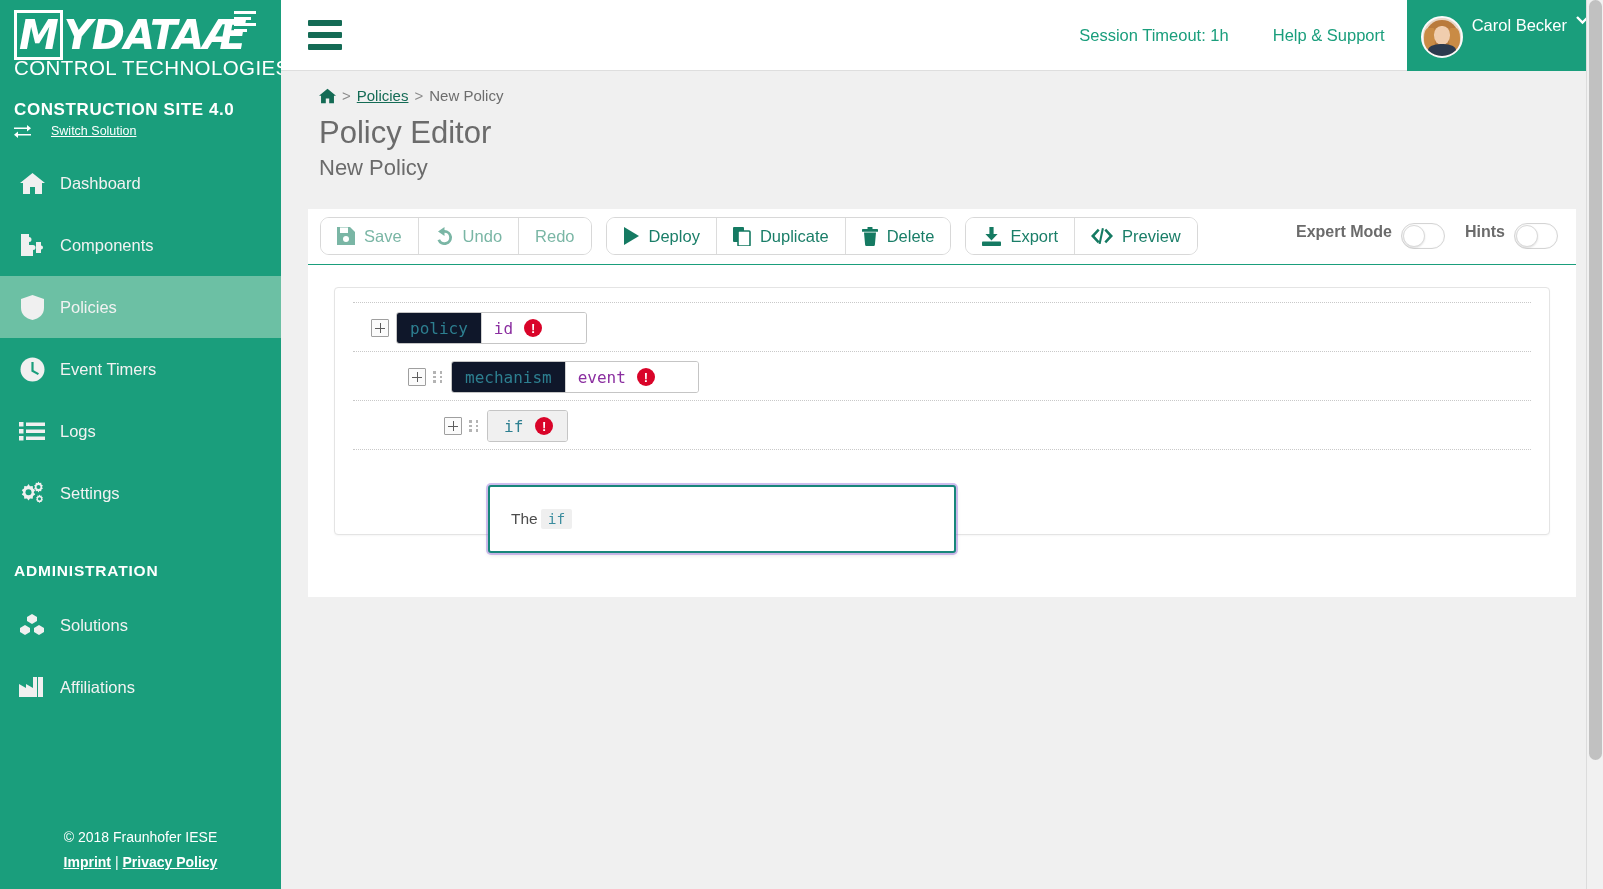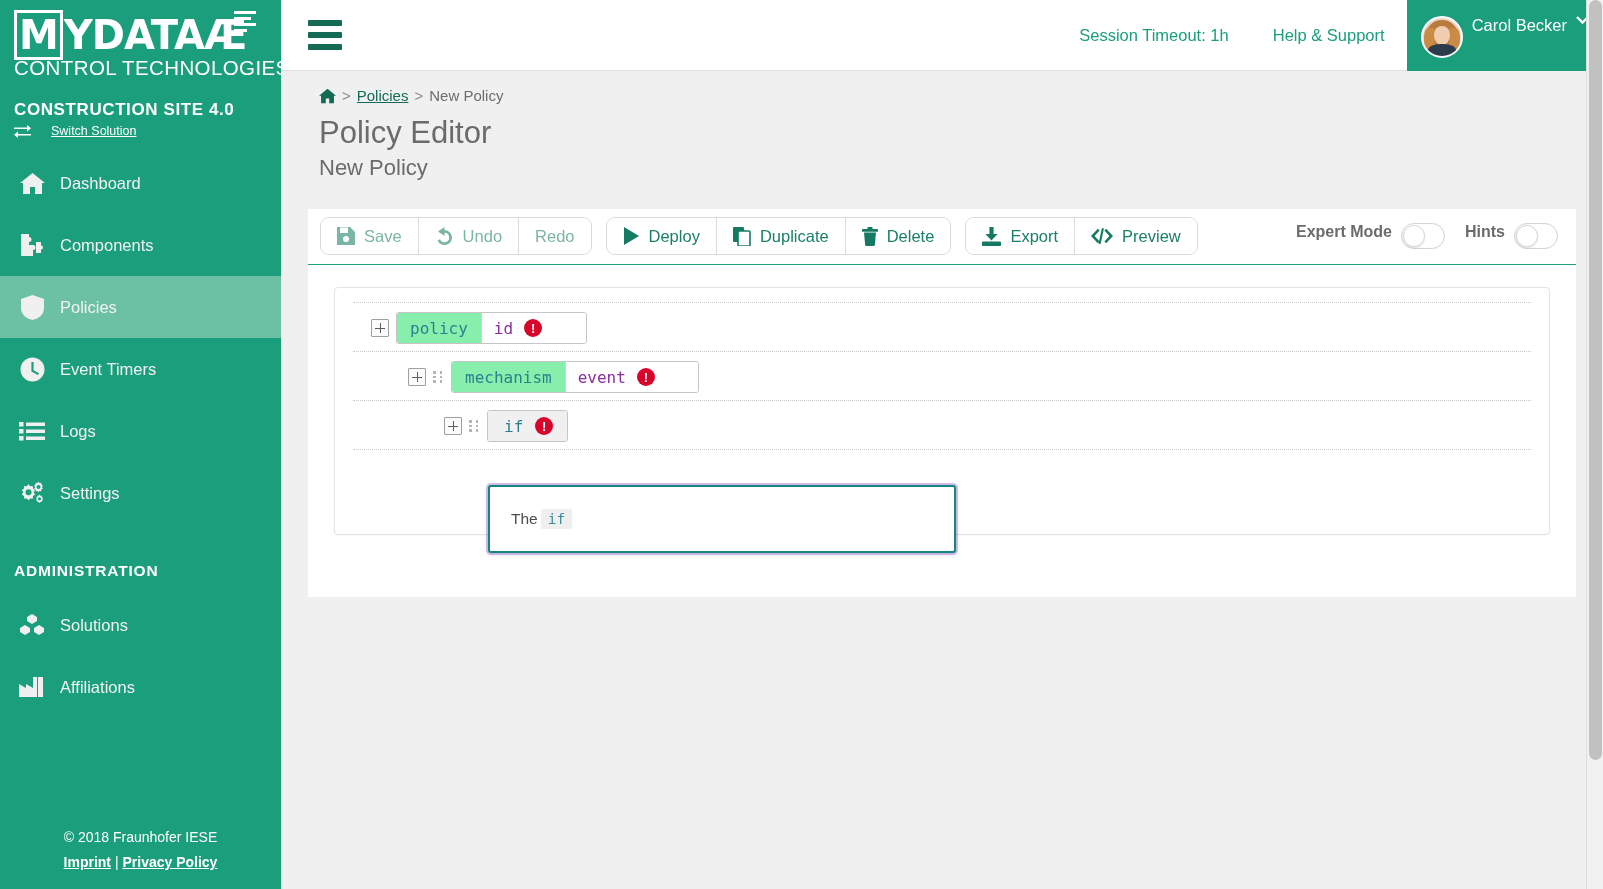--- a/index.html
+++ b/index.html
@@ -15,20 +15,21 @@
   .sidebar {
     width: 281px; min-width: 281px; height: 889px;
     background: #1a9e7c;
     color: #ffffff;
     position: relative;
     overflow: hidden;
   }
   .logo-block { padding: 10px 14px 0 14px; }
   .logo-main {
     font-family: "DejaVu Sans", sans-serif;
+    font-style: italic;
     font-weight: 700;
     font-size: 40px;
     letter-spacing: -1px;
     line-height: 44px;
     color: #ffffff;
     white-space: nowrap;
   }
   .logo-main .box {
     display: inline-block;
     border: 3px solid #fff;
@@ -263,21 +264,21 @@
   }
   .drag-handle i { width: 2.5px; height: 2.5px; background: #b4b4b4; display: block; }
 
   .node {
     display: inline-flex; align-items: stretch;
     border: 1px solid #c5c5c5; border-radius: 3px;
     background: #ffffff; overflow: hidden;
     height: 32px;
   }
   .node .tag {
-    background: #86efac;
+    background: #0f172a;
     color: #2d7f90;
     font-family: "DejaVu Sans Mono", monospace;
     font-size: 16px;
     display: flex; align-items: center;
     padding: 0 13px;
     border-right: 1px solid #d2d2d2;
   }
   .node .attr {
     background: #ffffff;
     color: #8b2fa0;

